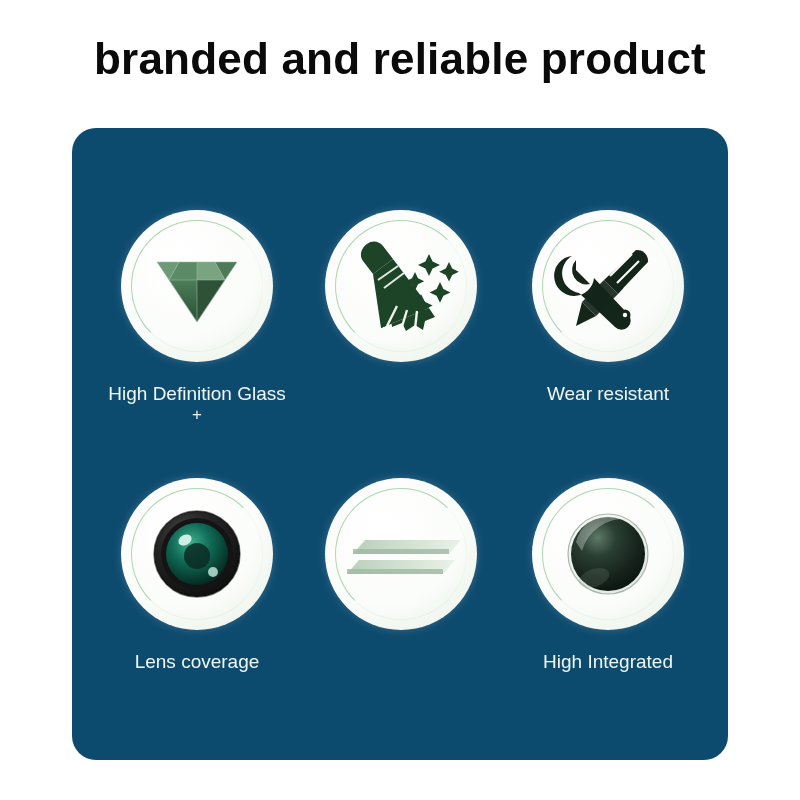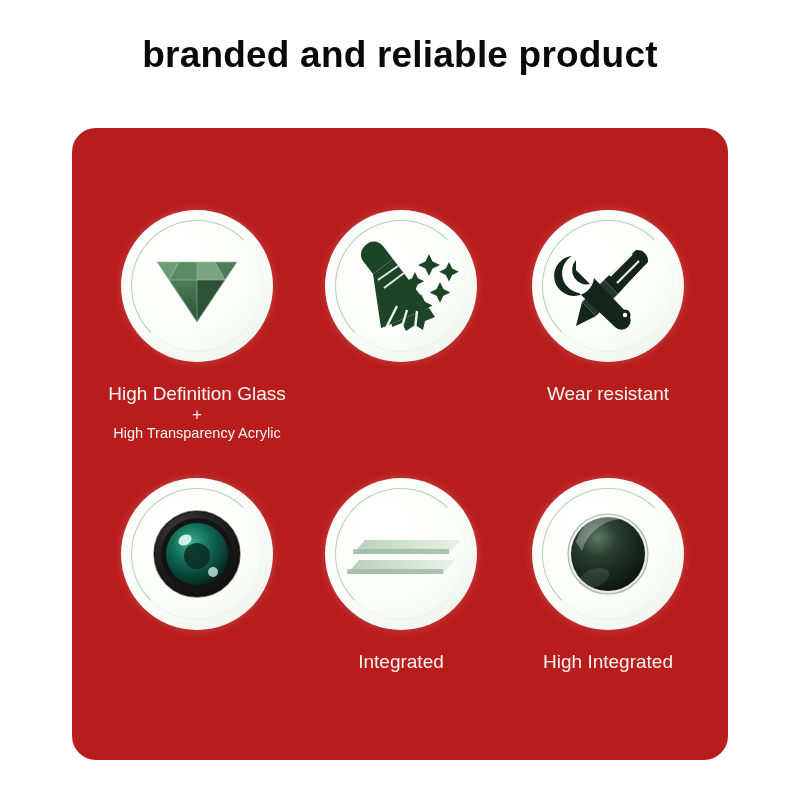--- a/index.html
+++ b/index.html
@@ -15,34 +15,34 @@
     position: relative;
   }
 
   
   .title {
     position: absolute;
     top: 34px;
     left: 0;
     width: 800px;
     text-align: center;
-    font-size: 37px;
+    font-size: 44px;
     font-weight: bold;
     color: #0a0a0a;
     letter-spacing: 0.2px;
   }
 
   
   .panel {
     position: absolute;
     left: 72px;
     top: 128px;
     width: 656px;
     height: 632px;
-    background: #b91c1c;
+    background: #0c4a6e;
     border-radius: 24px;
   }
 
   
   .grid {
     position: absolute;
     left: 0;
     top: 0;
     width: 656px;
     height: 632px;
@@ -157,21 +157,20 @@
               <path d="M48,70 L104,70"></path>
               <path d="M58,52 L48,70 M76,52 L76,70 M94,52 L104,70"></path>
               <path d="M48,70 L76,112 M76,70 L76,112 M104,70 L76,112"></path>
             </g>
           </svg>
         </span>
       </div>
       <div class="label">
         <span>High Definition Glass</span>
         <span class="plus">+</span>
-        <span class="sub">High Transparency Acrylic</span>
       </div>
     </div>
 
     <div class="cell r0 c1">
       <div class="badge">
         <span>
           <svg viewBox="0 0 152 152">
             <g fill="#1d4427">
 
               <path d="M42,34 c5,-4 12,-3 16,2 l10,13 -20,15 -10,-13 c-4,-5 -2,-13 4,-17 z"></path>
@@ -252,20 +251,23 @@
             <circle cx="76" cy="76" r="43" fill="url(#barrel)"></circle>
             <circle cx="76" cy="76" r="36" fill="#141414"></circle>
             <circle cx="76" cy="76" r="31" fill="url(#glass)"></circle>
             <circle cx="76" cy="78" r="13" fill="#0a2a22" opacity="0.85"></circle>
             <ellipse cx="64" cy="62" rx="7" ry="5" fill="#eafff7" opacity="0.85" transform="rotate(-28 64 62)"></ellipse>
             <circle cx="92" cy="94" r="5" fill="#d9fff2" opacity="0.72"></circle>
             <circle cx="76" cy="76" r="43" fill="none" stroke="#000000" stroke-width="1.5" opacity="0.5"></circle>
           </svg>
         </span>
       </div>
+      <div class="label">
+        <span>Lens coverage</span>
+      </div>
     </div>
 
     <div class="cell r1 c1">
       <div class="badge">
         <span>
           <svg viewBox="0 0 152 152">
             <defs>
               <linearGradient id="sheet" x1="0" y1="0" x2="1" y2="0">
                 <stop offset="0" stop-color="#b9cfbb"></stop>
                 <stop offset="55%" stop-color="#d3e3d2"></stop>
@@ -275,23 +277,20 @@
 
             <polygon points="22,96 118,96 130,82 34,82" fill="url(#sheet)"></polygon>
             <polygon points="22,96 118,96 118,91 22,91" fill="#9fb9a2" opacity="0.8"></polygon>
 
             <polygon points="28,76 124,76 136,62 40,62" fill="url(#sheet)"></polygon>
             <polygon points="28,76 124,76 124,71 28,71" fill="#9fb9a2" opacity="0.8"></polygon>
 
             <polygon points="40,62 136,62 134,60 42,60" fill="#ffffff" opacity="0.9"></polygon>
           </svg>
         </span>
-      </div>
-      <div class="label">
-        <span>Integrated</span>
       </div>
     </div>
 
     <div class="cell r1 c2">
       <div class="badge">
         <span>
           <svg viewBox="0 0 152 152">
             <defs>
               <radialGradient id="dome" cx="36%" cy="28%" r="78%">
                 <stop offset="0" stop-color="#5d7a68"></stop>

